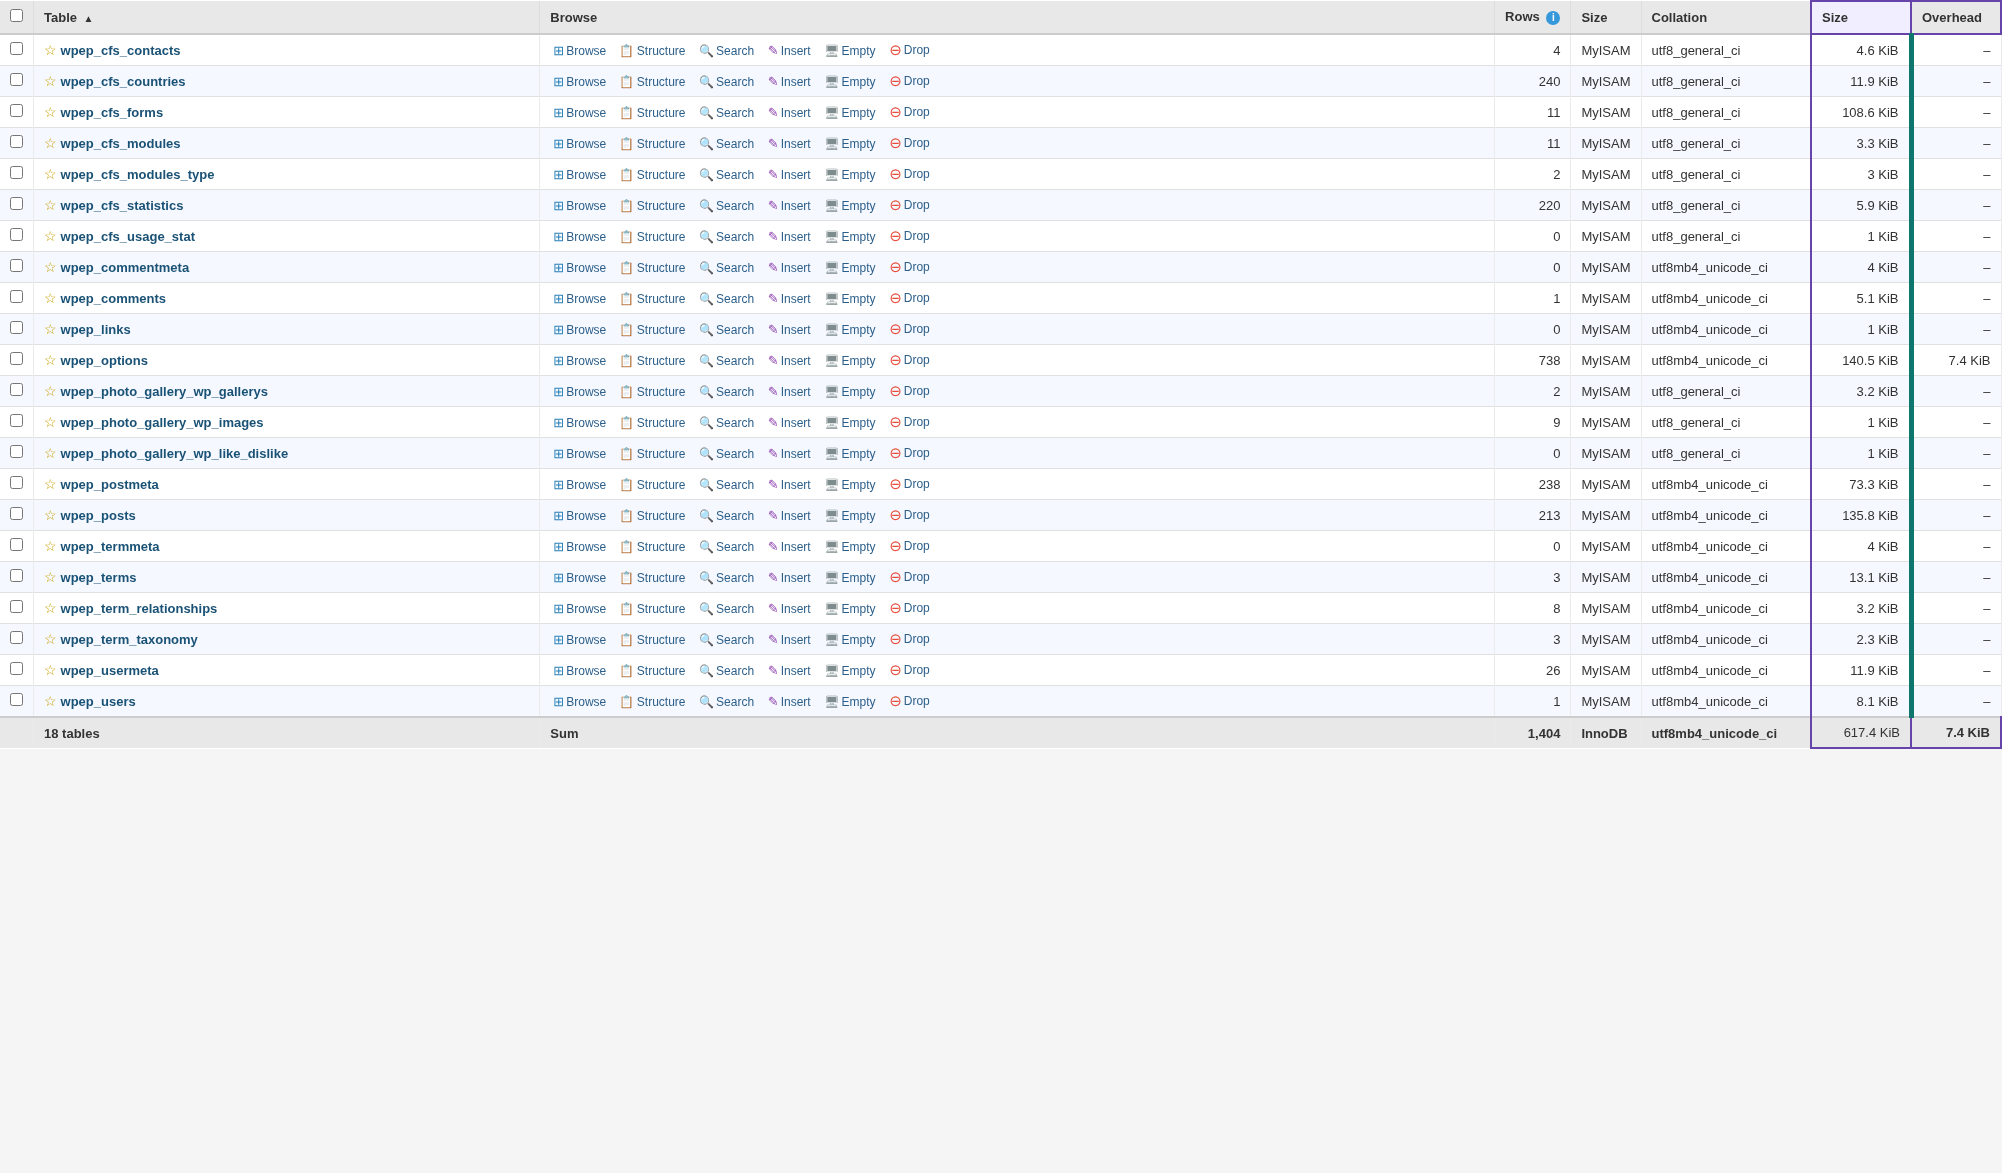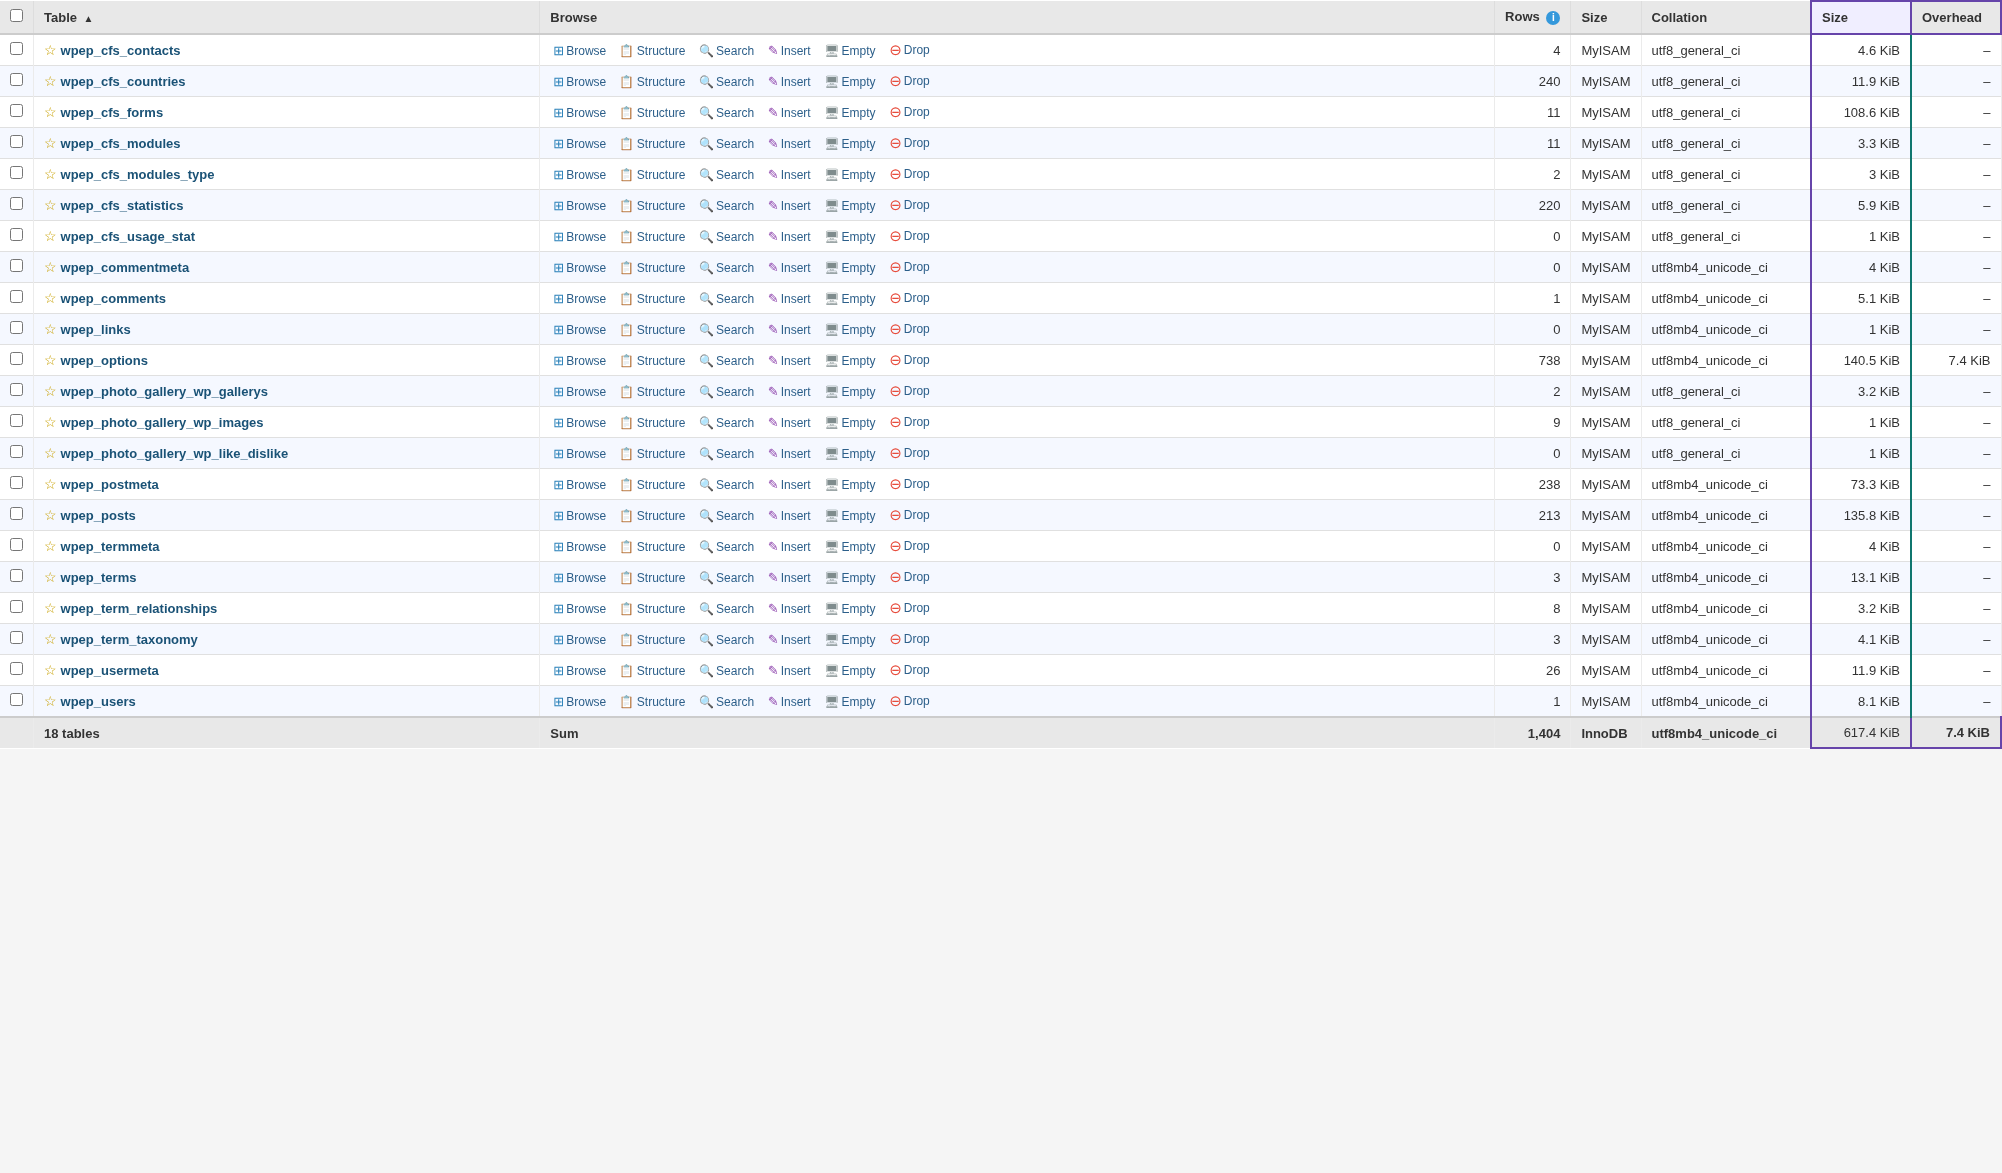--- a/index.html
+++ b/index.html
@@ -49,21 +49,21 @@
       background: #ffffff;
     }
     td {
       padding: 5px 10px;
       white-space: nowrap;
       border-right: 1px solid #ebebeb;
       vertical-align: middle;
     }
     td.col-size {
       border-left: 2px solid #6644aa;
-      border-right: 2px solid #0f766e;
+      border-right: 5px solid #0f766e;
       text-align: right;
       font-weight: normal;
     }
     td.col-overhead {
       text-align: right;
     }
     tfoot tr {
       background: #e8e8e8;
       border-top: 2px solid #ccc;
       font-weight: bold;
@@ -967,21 +967,21 @@
     </span>
     <span class="sep"></span>
     <span class="action-btn">
       <span style="color:#e74c3c;font-size:15px;">⊖</span>
       <span>Drop</span>
     </span>
   </td>
           <td class="row-num">3</td>
           <td>MyISAM</td>
           <td>utf8mb4_unicode_ci</td>
-          <td class="col-size">4.1 KiB</td>
+          <td class="col-size">2.3 KiB</td>
           <td class="col-overhead">–</td>
         </tr>
         <tr>
           <td class="col-checkbox"><input type="checkbox" style=""></td>
           <td class="col-table"><span class="star-icon">☆</span><a href="#" class="table-name">wpep_usermeta</a></td>
           <td class="col-action">
     <span class="action-btn">
       <span style="color:#2980b9;font-size:13px;">⊞</span>
       <span>Browse</span>
     </span>

